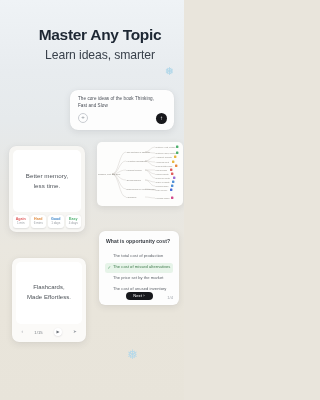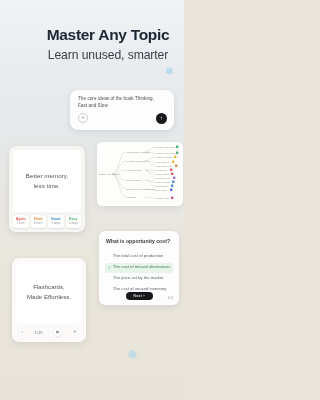--- a/index.html
+++ b/index.html
@@ -26,21 +26,21 @@
         #e7e6e2 48%,
         #eae7df 62%,
         #e9e5db 78%,
         #e8e4da 100%);
   }
 
   
   .header {
     position: absolute;
     top: 26px;
-    left: 16px;
+    left: 8px;
     width: 184px;
     text-align: center;
   }
   .title {
     font-size: 15.5px;
     font-weight: bold;
     color: #1d2733;
     letter-spacing: -0.3px;
     line-height: 1.1;
   }
@@ -357,21 +357,21 @@
     letter-spacing: -0.5px;
   }
 </style>
 </head>
 <body>
 
 <div id="screen">
 
   <div class="header">
     <div class="title">Master Any Topic</div>
-    <div class="subtitle">Learn unused, smarter</div>
+    <div class="subtitle">Learn ideas, smarter</div>
   </div>
 
   <div class="sparkle sparkle-tr">❅</div>
   <div class="sparkle sparkle-b">❅</div>
 
   <div class="card prompt-card">
     <div class="prompt-text">The core ideas of the book Thinking, Fast and Slow</div>
     <div class="prompt-plus">+</div>
     <div class="prompt-send">↑</div>
   </div>

